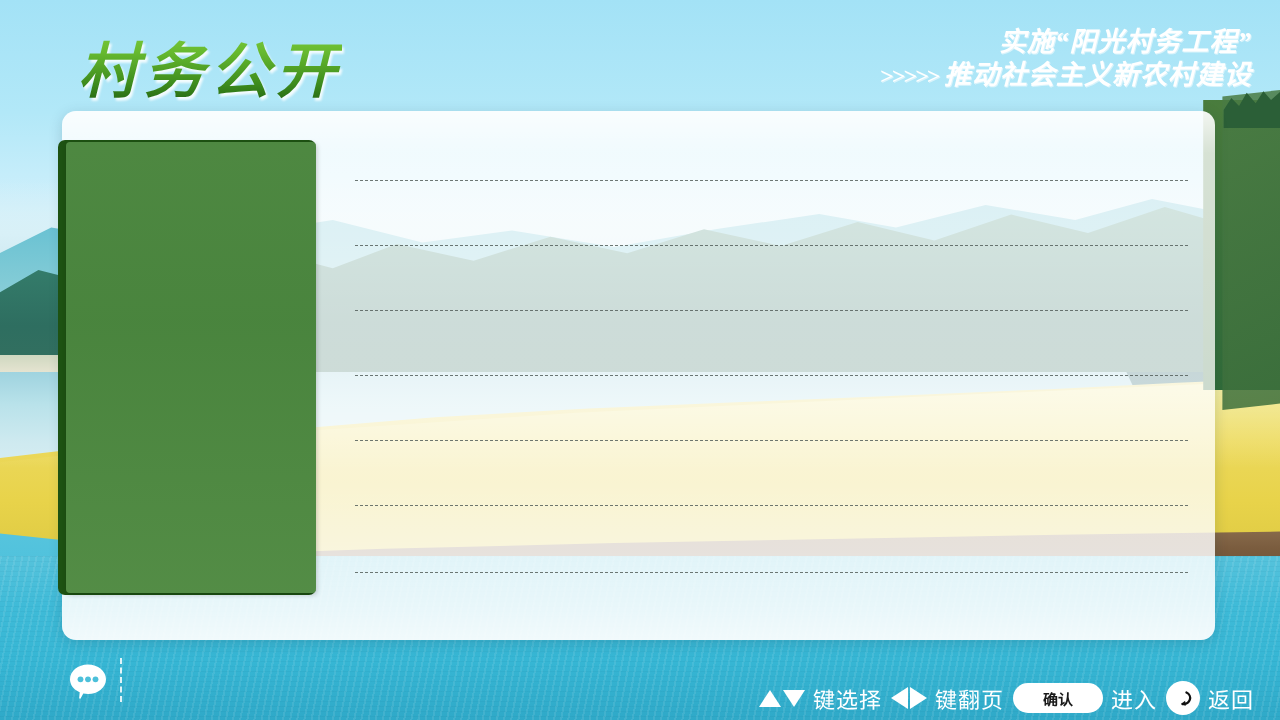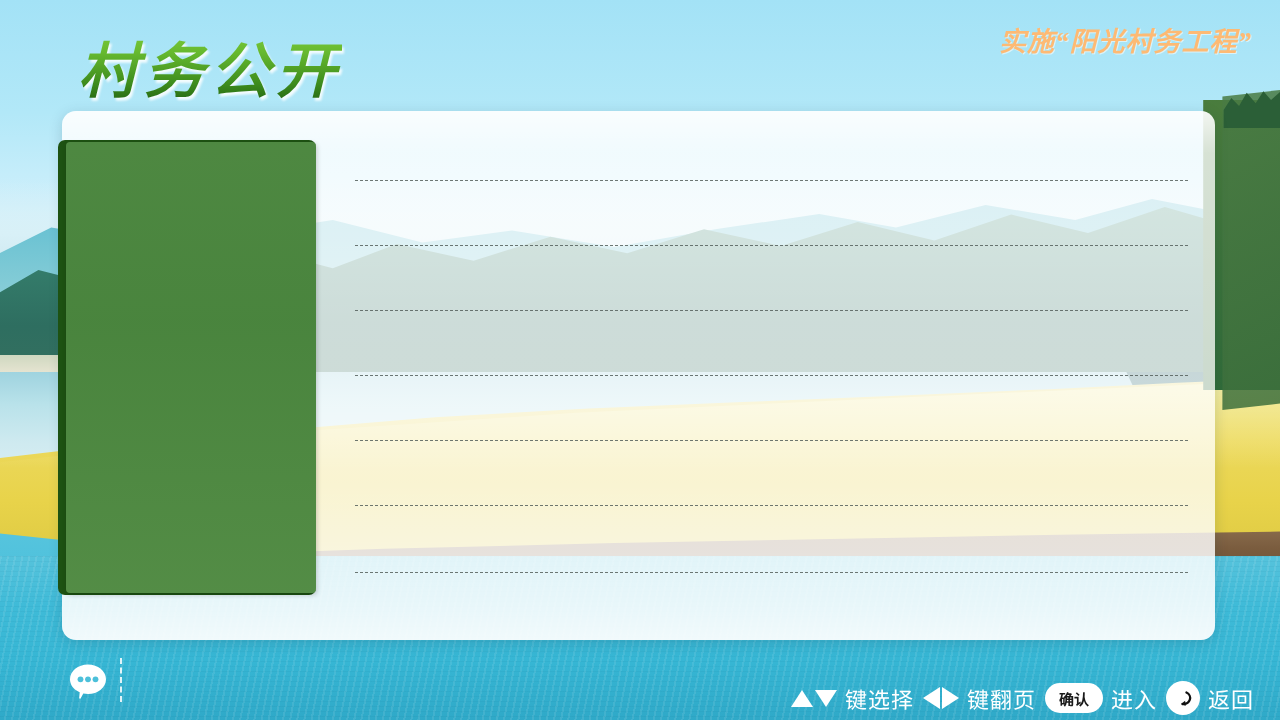--- a/index.html
+++ b/index.html
@@ -144,21 +144,21 @@
     white-space: nowrap;
   }
 
   .slogan {
     position: absolute;
     right: 28px; top: 26px;
     text-align: right;
     font-family: "Liberation Serif", "DejaVu Serif", serif;
     font-style: italic;
     font-weight: 700;
-    color: #fdba74;
+    color: #ffffff;
     text-shadow: 1px 1px 0 rgba(255,255,255,.55);
     line-height: 1.22;
     white-space: nowrap;
   }
   .slogan-l1 { font-size: 27px; letter-spacing: 1px; }
   .slogan-l2 { font-size: 27px; letter-spacing: 1px; }
   .slogan-arrows { letter-spacing: -2px; font-size: 24px; margin-right: 6px; }
 
   
   .panel-white {
@@ -241,21 +241,21 @@
   }
   .tri-up    { border-width: 0 11px 17px 11px; border-color: transparent transparent #fff transparent; }
   .tri-down  { border-width: 17px 11px 0 11px; border-color: #fff transparent transparent transparent; }
   .tri-left  { border-width: 11px 17px 11px 0; border-color: transparent #fff transparent transparent; }
   .tri-right { border-width: 11px 0 11px 17px; border-color: transparent transparent transparent #fff; }
 
   .key-pill {
     display: inline-flex;
     align-items: center; justify-content: center;
     min-width: 44px; height: 30px;
-    padding: 0 7px;
+    padding: 0 23px;
     background: #fff;
     border-radius: 15px;
     color: #1a1a1a;
     font-size: 15px;
     font-weight: 700;
     letter-spacing: 0;
   }
   .key-circle {
     display: inline-flex;
     align-items: center; justify-content: center;
@@ -285,20 +285,23 @@
     <div class="bg-layer bg-water-ripple"></div>
     <div class="bg-layer bg-hill-right"></div>
     <div class="bg-layer bg-hill-right2"></div>
     <div class="bg-layer bg-treetop"></div>
   </div>
 
   <div class="title-main">村务公开</div>
 
   <div class="slogan">
     <div class="slogan-l1">实施“阳光村务工程”</div>
+    <div class="slogan-l2">
+      <span class="slogan-arrows">&gt;&gt;&gt;&gt;&gt;</span><span>推动社会主义新农村建设</span>
+    </div>
   </div>
 
   <div class="panel-white"></div>
 
   <div class="panel-green-shadow"></div>
   <div class="panel-green"></div>
 
   <div class="content-lines" id="content-lines">
       <div class="dashed-row" style="top: 69px;"></div>
       <div class="dashed-row" style="top: 134px;"></div>

